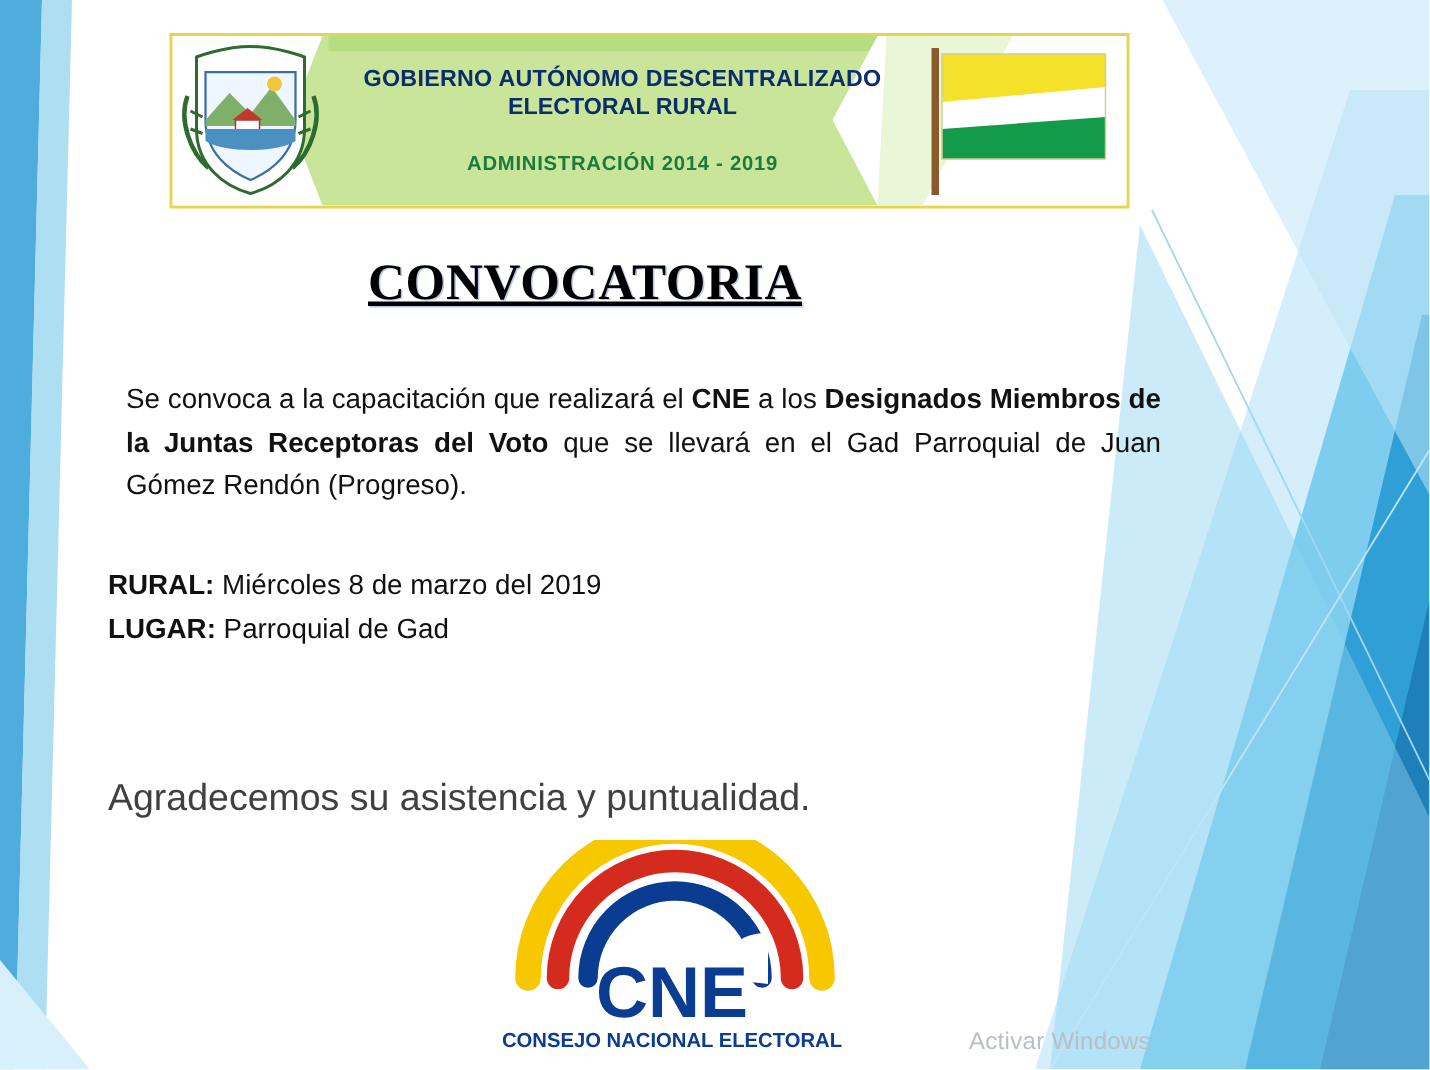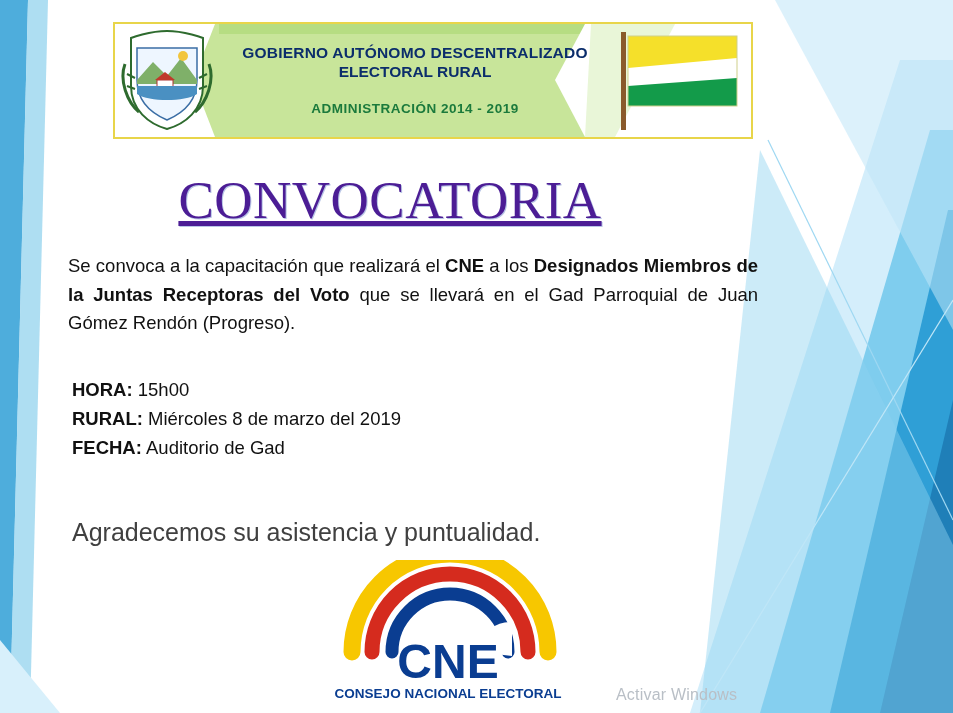--- a/index.html
+++ b/index.html
@@ -101,32 +101,32 @@
   }
 
   
   .title {
     position: absolute;
     left: 0;
     top: 170px;
     width: 780px;
     text-align: center;
     font-family: "Liberation Serif", serif;
-    font-size: 53px;
-    font-weight: normal;
-    color: #4c1d95;
+    font-size: 34px;
+    font-weight: bold;
+    color: #000000;
     letter-spacing: .5px;
     text-decoration: underline;
     text-shadow: 1px 1px 0 #b9c6e6;
   }
 
   
   .body-copy {
     position: absolute;
-    left: 68px;
+    left: 84px;
     top: 252px;
     width: 690px;
     font-size: 18.5px;
     color: #111111;
     line-height: 1.55;
     text-align: justify;
   }
   .body-copy b { font-weight: bold; }
 
   .details {
@@ -154,21 +154,21 @@
     position: absolute;
     left: 330px;
     top: 560px;
     width: 240px;
     height: 145px;
   }
 
   
   .watermark {
     position: absolute;
-    left: 616px;
+    left: 646px;
     top: 686px;
     font-size: 16px;
     color: #b9bfc6;
     letter-spacing: .2px;
   }
 </style>
 </head>
 <body>
 
 <div class="slide">
@@ -239,27 +239,24 @@
   </div>
 
   <div class="title">CONVOCATORIA</div>
 
   <div class="body-copy">
     <span>Se convoca a la capacitación que realizará el </span><b>CNE</b><span> a los </span><b>Designados Miembros de la Juntas Receptoras del Voto</b><span> que se llevará en el Gad Parroquial de Juan Gómez Rendón (Progreso).</span>
   </div>
 
   <div class="details">
     <div>
-      <span class="lbl">HORA:</span><span> 15h00</span>
-    </div>
-    <div>
       <span class="lbl">RURAL:</span><span> Miércoles  8 de marzo del 2019</span>
     </div>
     <div>
-      <span class="lbl">FECHA:</span><span> Auditorio de Gad</span>
+      <span class="lbl">LUGAR:</span><span> Parroquial de Gad</span>
     </div>
   </div>
 
   <div class="thanks">Agradecemos su asistencia y puntualidad.</div>
 
   <div class="cne-logo">
     <svg width="240" height="145" viewBox="0 0 240 145">
       <path d="M22 92 A98 98 0 0 1 218 92" fill="none" stroke="#f7c700" stroke-width="17" stroke-linecap="round"></path>
       <path d="M42 92 A78 78 0 0 1 198 92" fill="none" stroke="#d52b1e" stroke-width="15" stroke-linecap="round"></path>
       <path d="M62 92 A58 58 0 0 1 178 92" fill="none" stroke="#0a3d91" stroke-width="13" stroke-linecap="round"></path>

